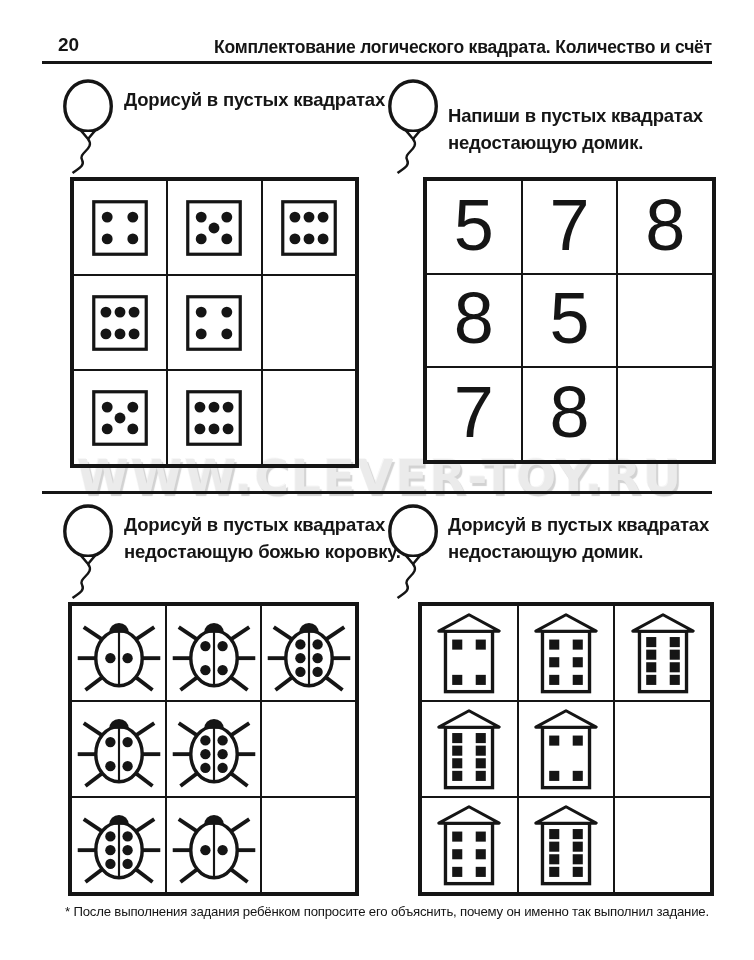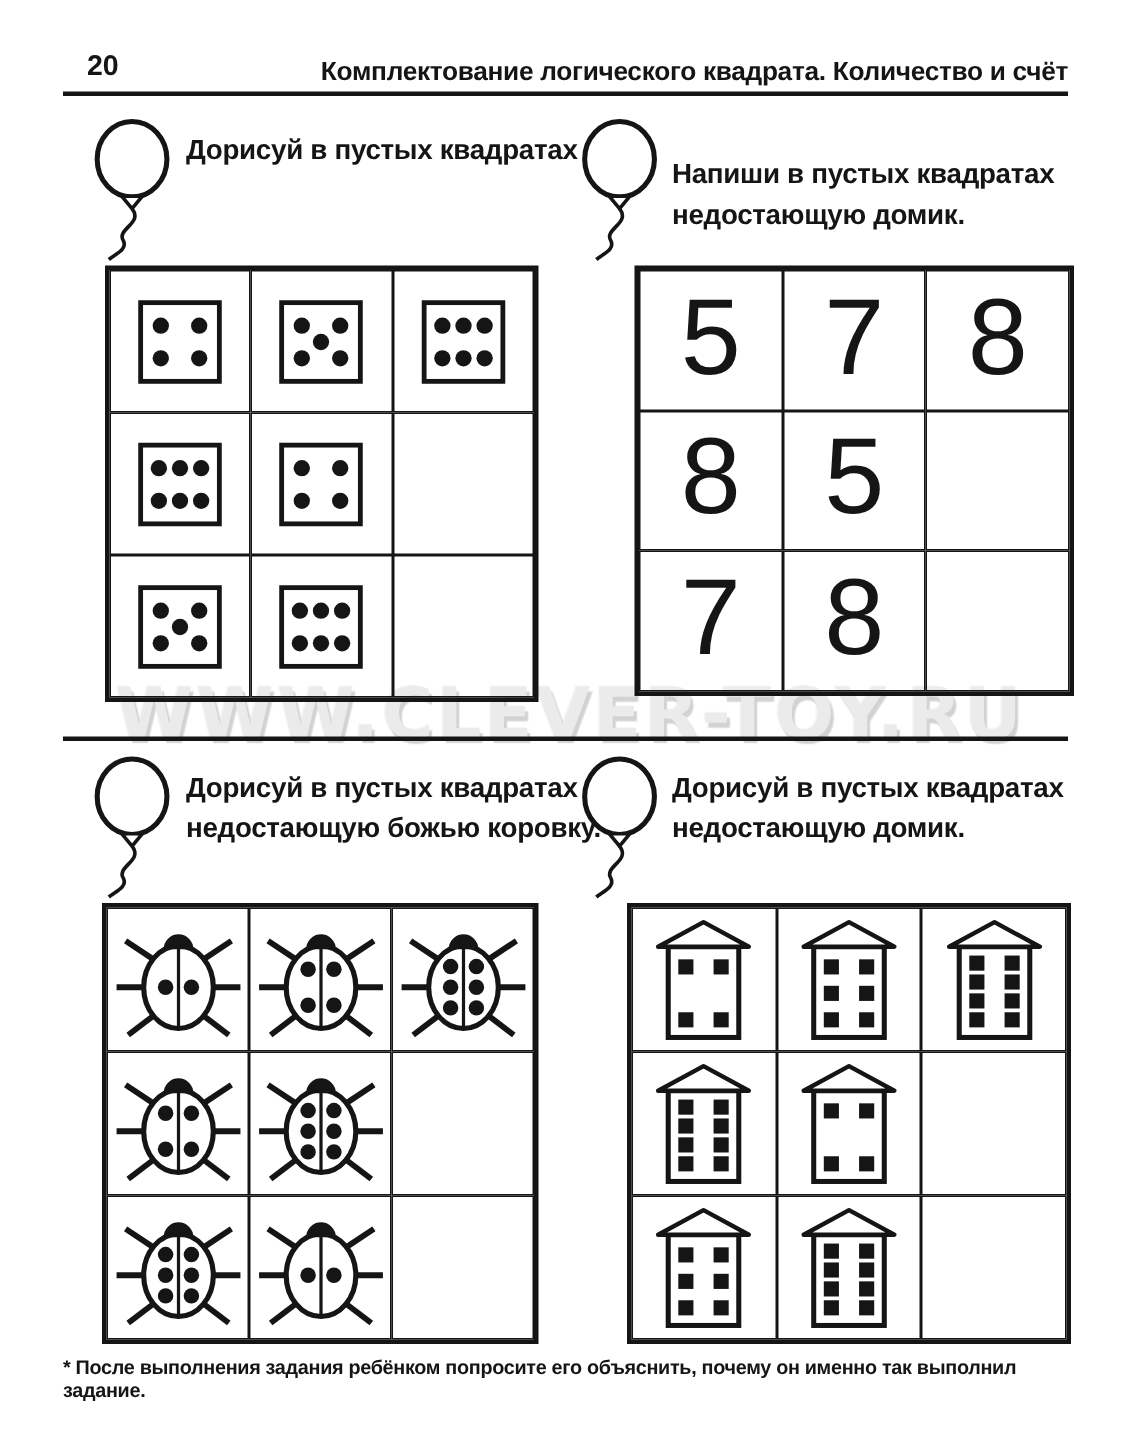--- a/index.html
+++ b/index.html
@@ -26,21 +26,21 @@
   .cell { border:1.2px solid #151515; display:flex; align-items:center; justify-content:center; }
   .digit { font-size:72px; font-weight:500; line-height:1; transform:translateY(-2px); }
 
   .watermark {
     position:absolute; left:55px; top:449px; width:650px; z-index:1;
     text-align:center; white-space:nowrap;
     font-family:"DejaVu Sans", sans-serif; font-weight:700; font-size:47px; letter-spacing:2px;
     color:#ebebeb; text-shadow:2px 3px 1px #d2d2d2, -1px -1px 0 #f7f7f7;
   }
   .footnote { position:absolute; left:42px; top:904px; width:690px;
-              font-size:13.2px; font-weight:700; letter-spacing:-0.2px; }
+              font-size:13.2px; font-weight:400; letter-spacing:-0.2px;text-align:center; }
 </style>
 </head>
 <body>
 
 <div class="page">
 
   <div class="header-number">20</div>
   <div class="header-title">Комплектование логического квадрата. Количество и счёт</div>
   <div class="rule header"></div>
 

